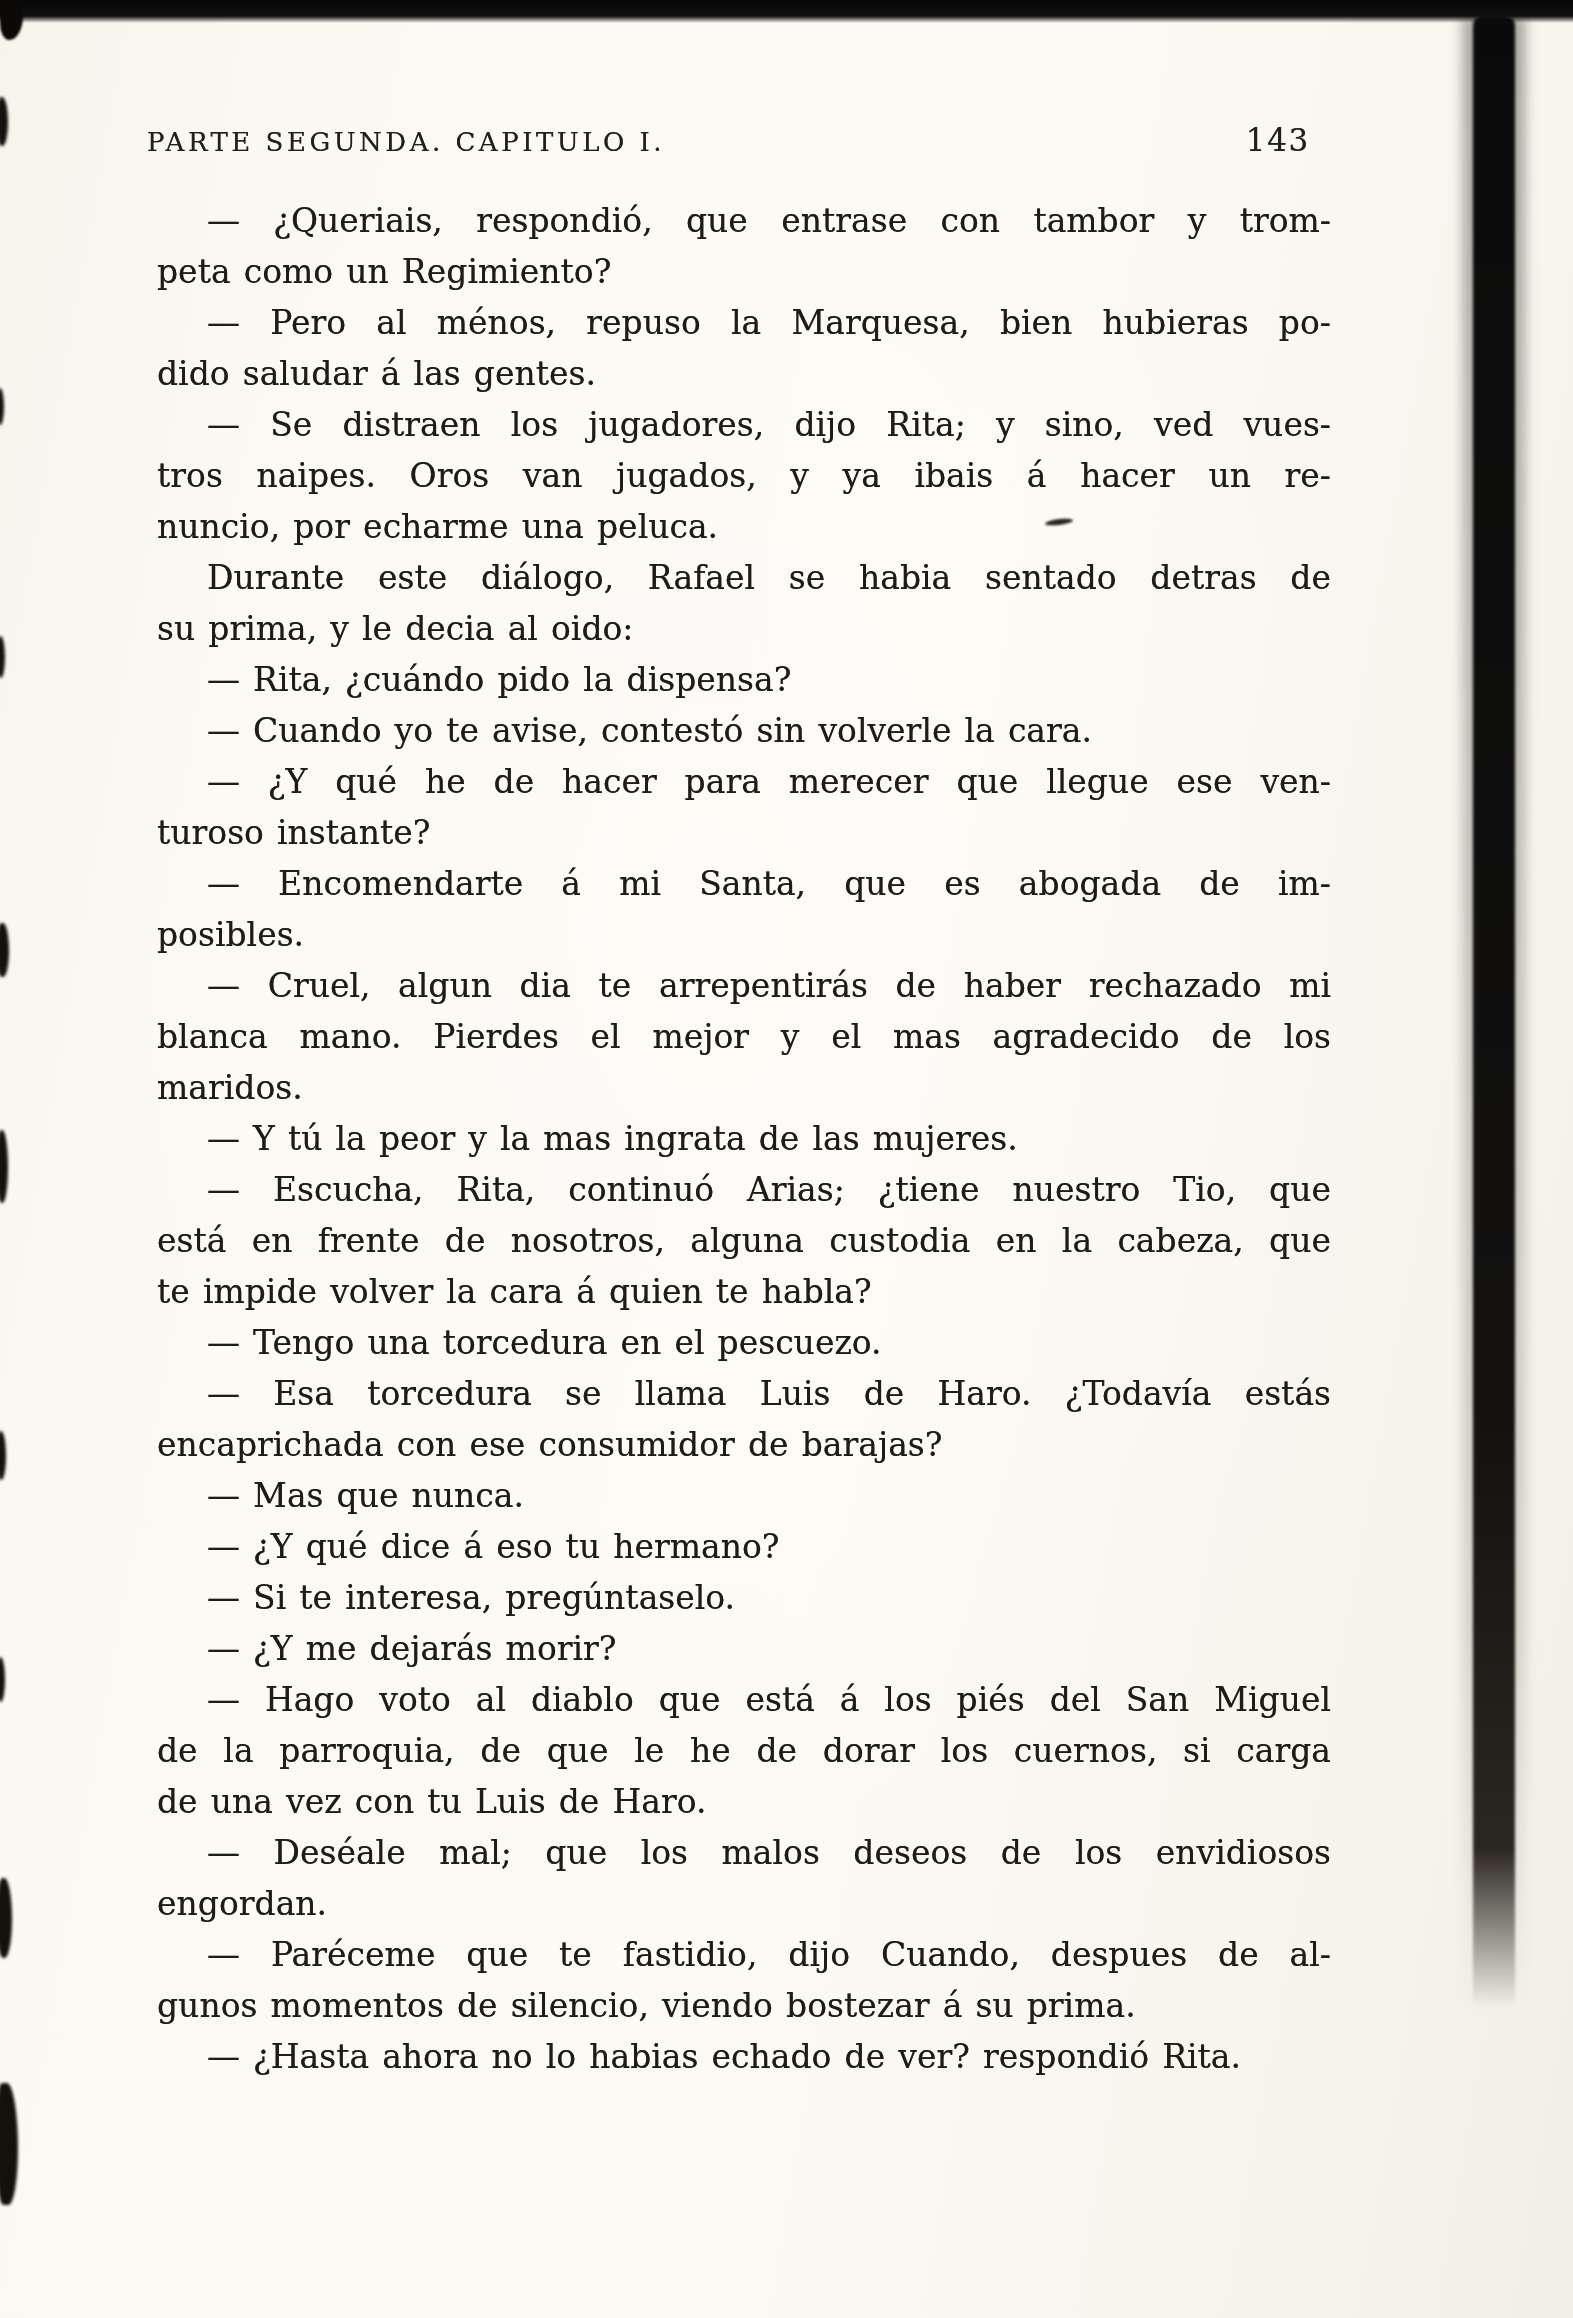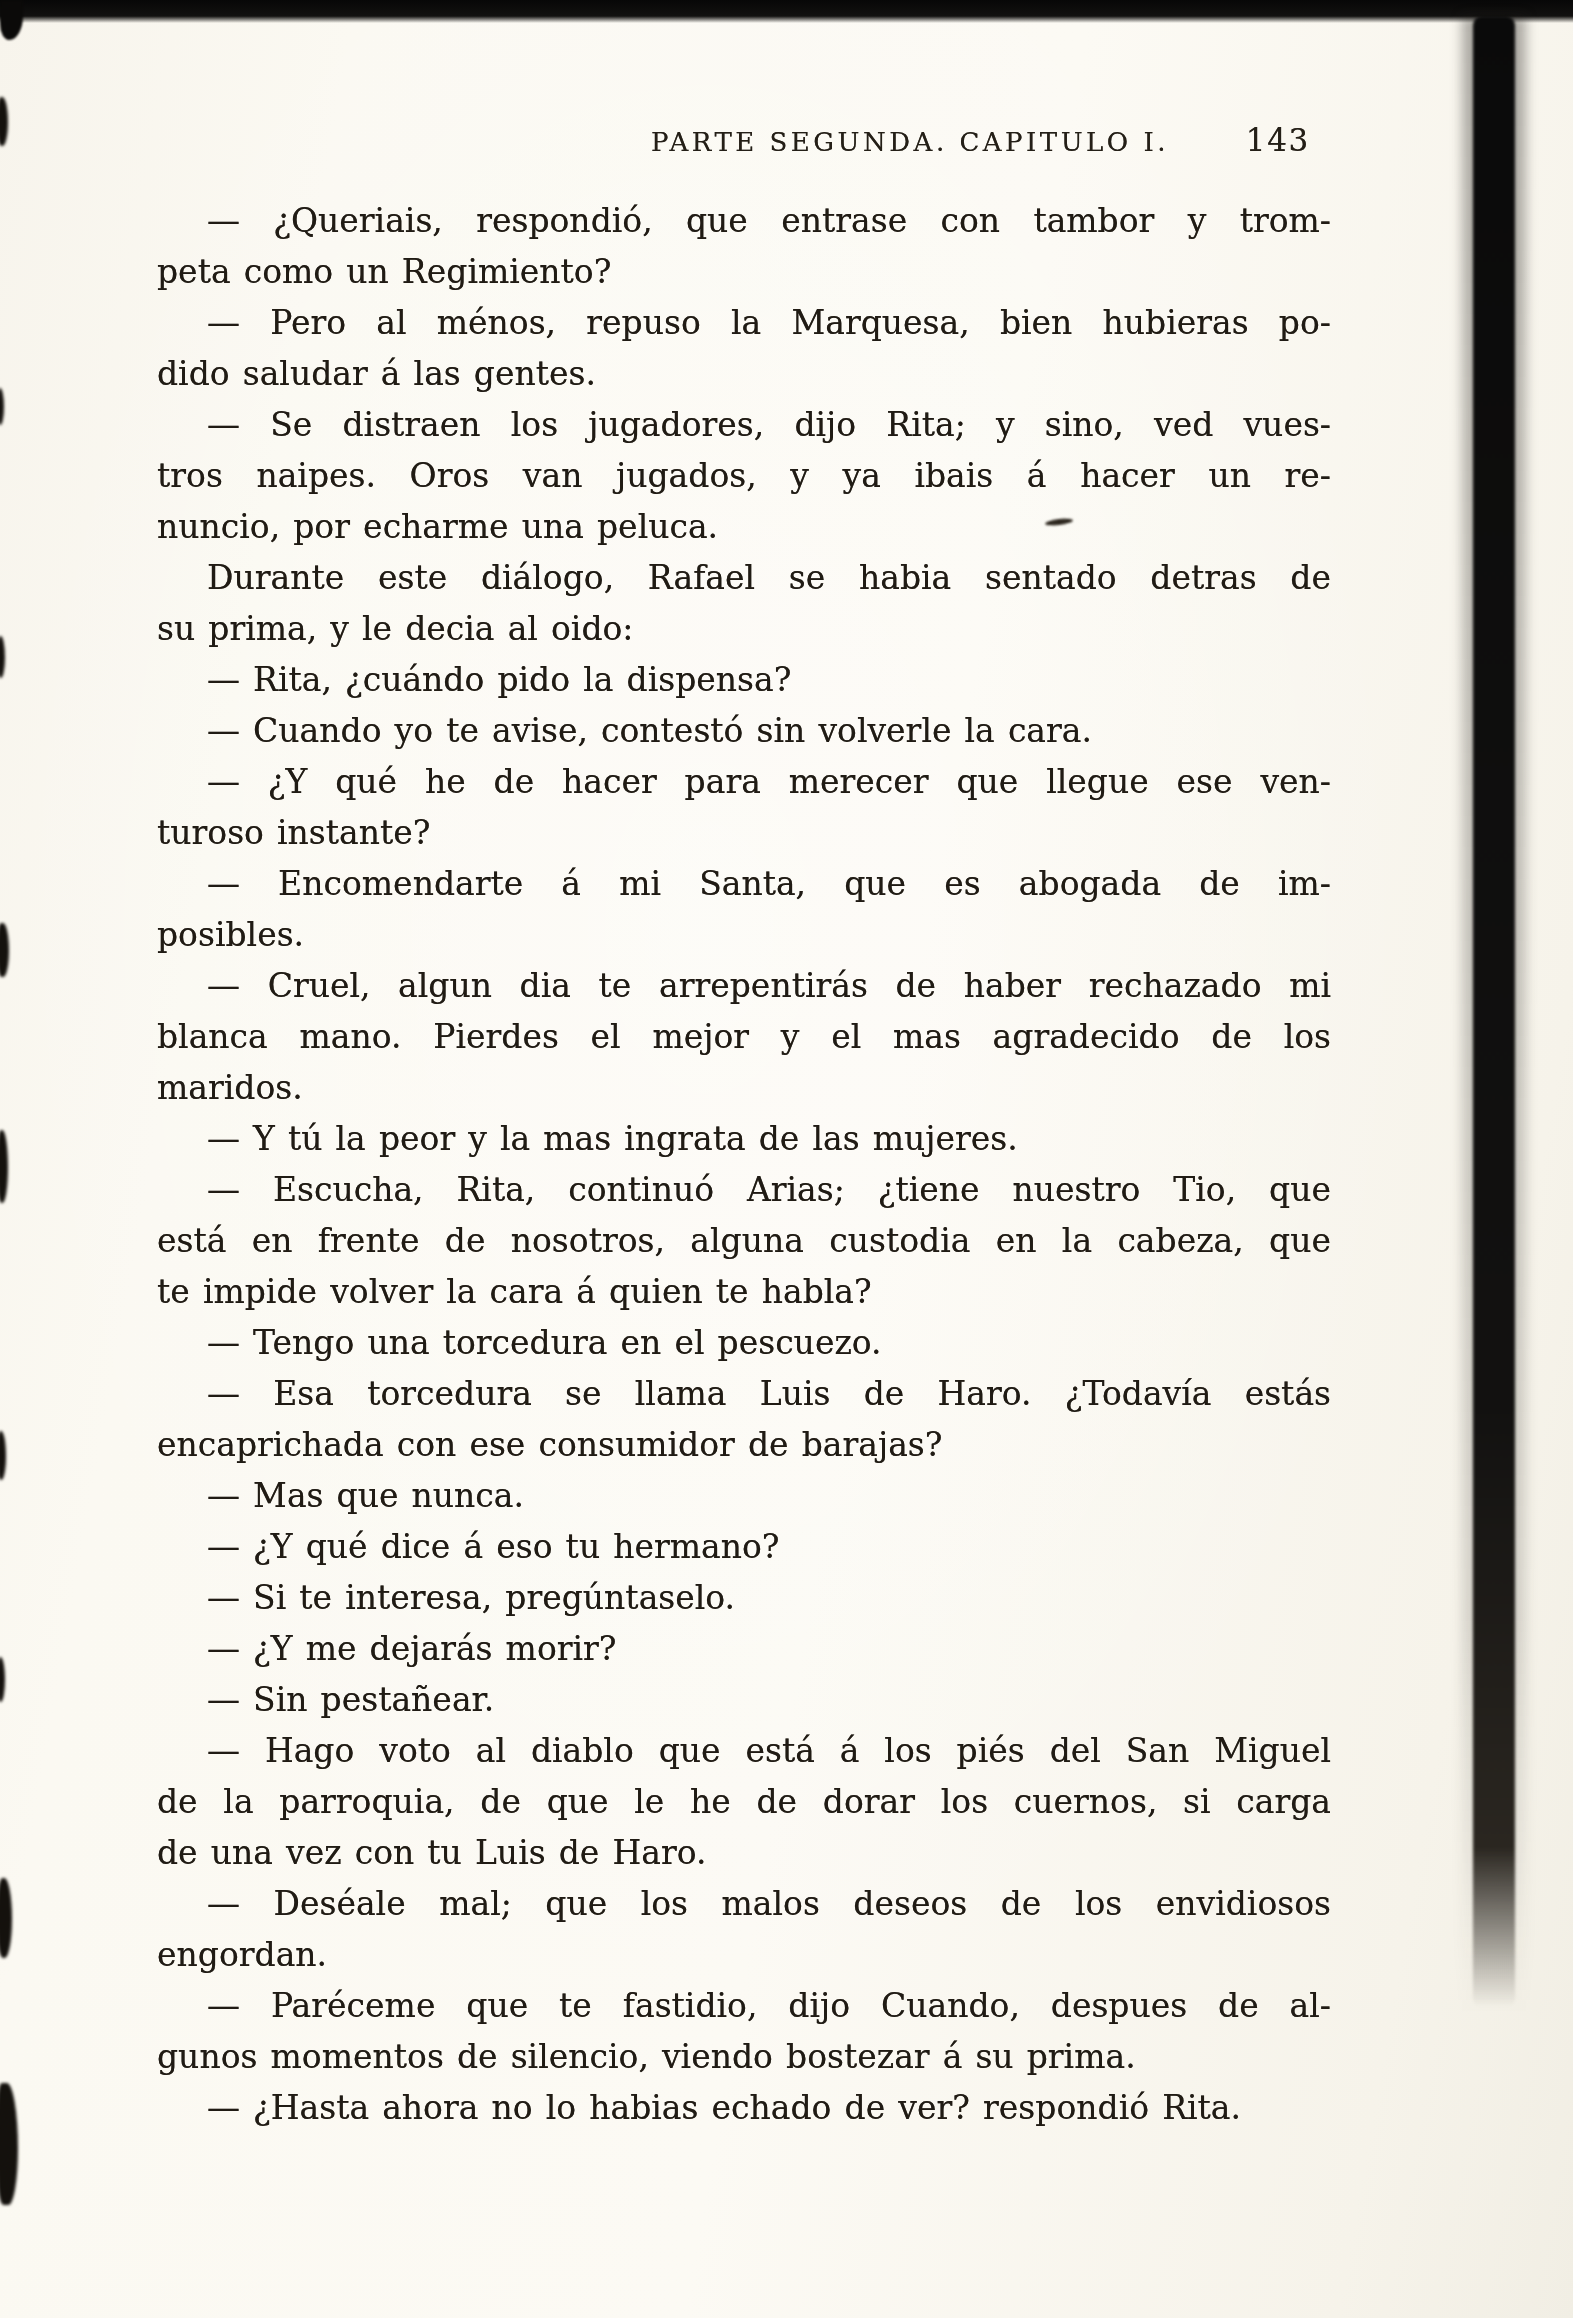--- a/index.html
+++ b/index.html
@@ -43,21 +43,21 @@
     position:absolute;left:1045px;top:519px;width:28px;height:6px;
     background:#2c261e;border-radius:50%;
     transform:rotate(-7deg);filter:blur(0.9px);
   }
 
   
   .header{
     position:absolute;top:127px;left:143px;width:1174px;height:42px;
   }
   .running-title{
-    position:absolute;left:4px;right:148px;text-align:right;
+    position:absolute;left:4px;right:148px;text-align:left;
     font-size:26px;letter-spacing:3.5px;color:#241f17;
     text-shadow:0 0 0.5px rgba(35,29,21,0.75);
   }
   .page-number{
     position:absolute;right:7px;top:-5.2px;
     font-size:31px;letter-spacing:1.7px;color:#241f17;
     text-shadow:0 0 0.5px rgba(35,29,21,0.75);
   }
 
   .body-block{
@@ -158,23 +158,20 @@
       <div class="para">
         <div class="line first">— ¿Y qué dice á eso tu hermano?</div>
       </div>
       <div class="para">
         <div class="line first">— Si te interesa, pregúntaselo.</div>
       </div>
       <div class="para">
         <div class="line first">— ¿Y me dejarás morir?</div>
       </div>
       <div class="para">
-        <div class="line first">— Sin pestañear.</div>
-      </div>
-      <div class="para">
         <div class="line first j">— Hago voto al diablo que está á los piés del San Miguel</div>
         <div class="line j">de la parroquia, de que le he de dorar los cuernos, si carga</div>
         <div class="line">de una vez con tu Luis de Haro.</div>
       </div>
       <div class="para">
         <div class="line first j">— Deséale mal; que los malos deseos de los envidiosos</div>
         <div class="line">engordan.</div>
       </div>
       <div class="para">
         <div class="line first j">— Paréceme que te fastidio, dijo Cuando, despues de al-</div>

